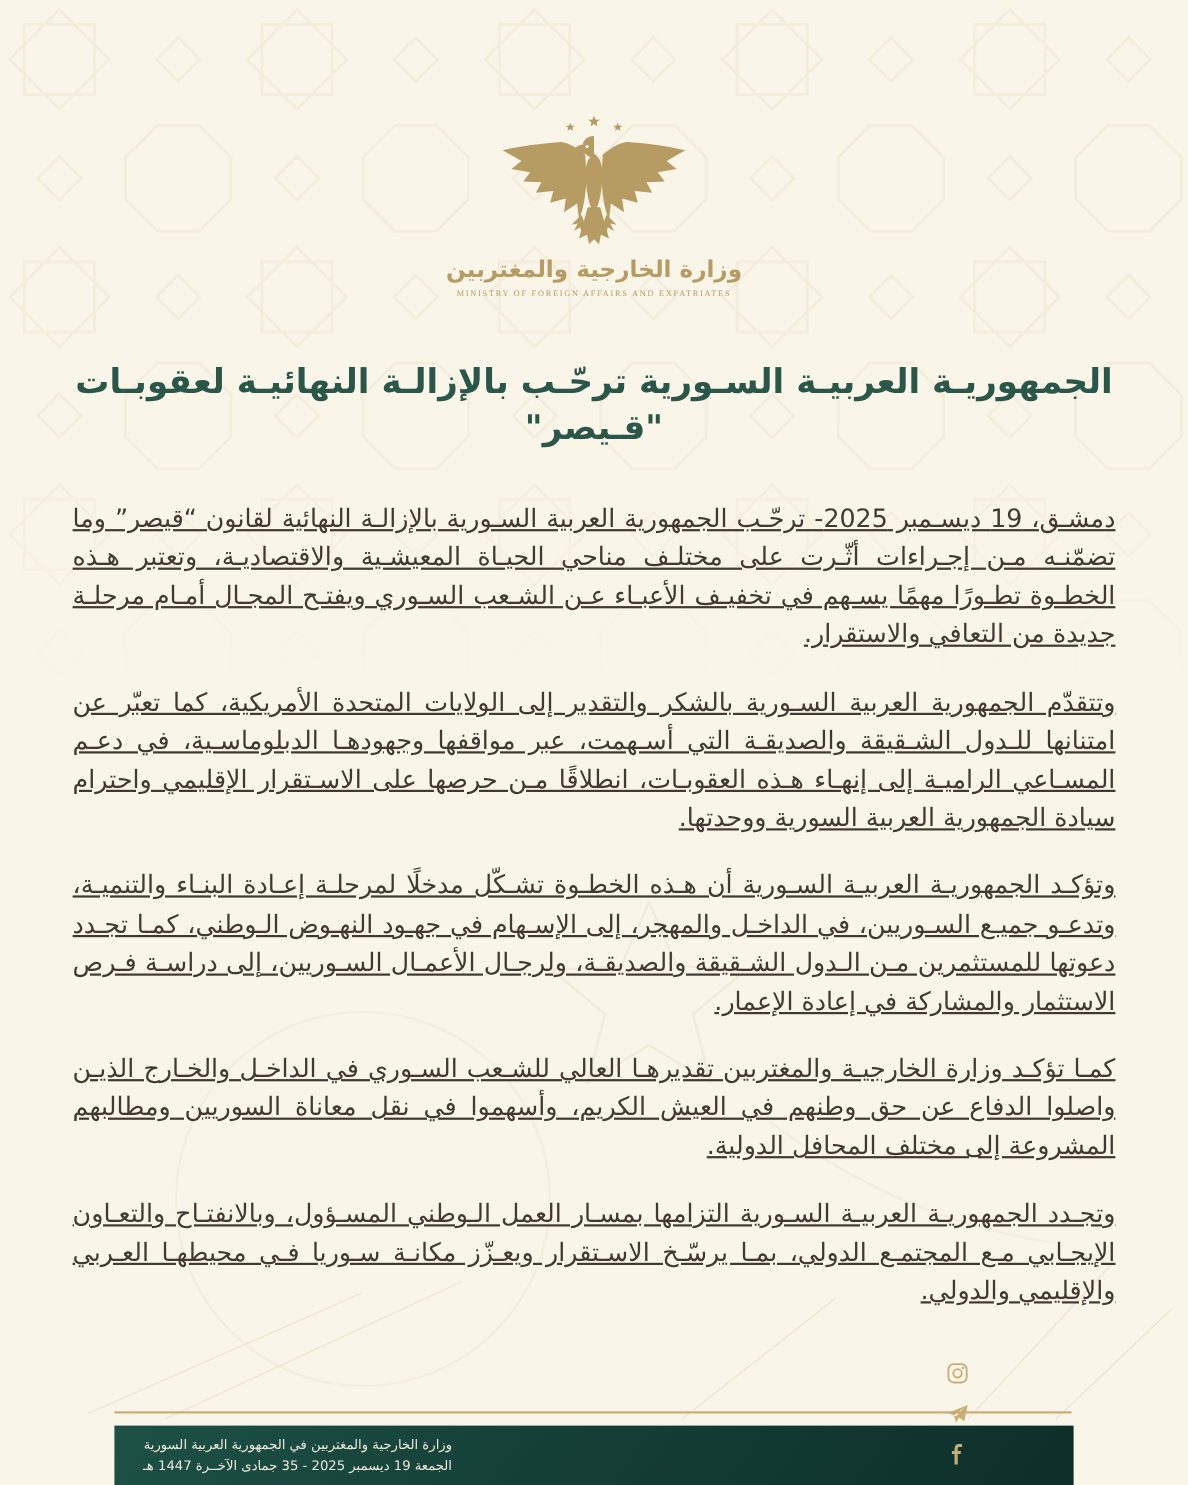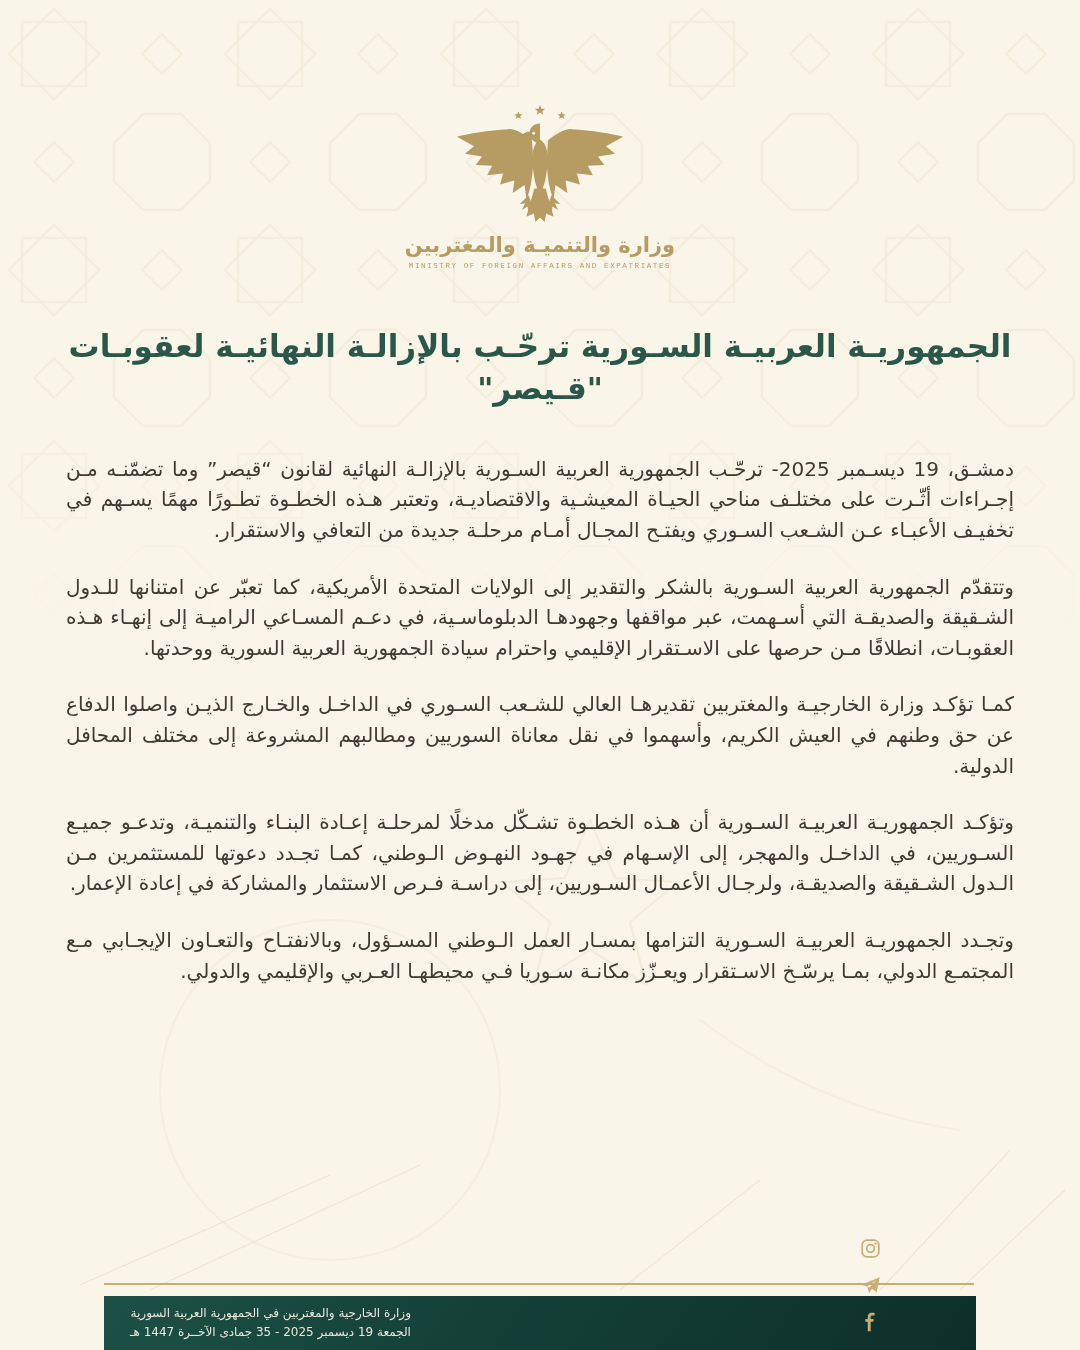--- a/index.html
+++ b/index.html
@@ -14,33 +14,33 @@
 
   
   .logo-block { padding-top:104px; text-align:center; }
   .eagle-svg { display:block; margin:0 auto; }
   .calligraphy {
     margin-top:8px; color:#b69b62; font-weight:bold; font-size:21px;
     letter-spacing:0; line-height:1.15;
   }
   .ministry-en {
     margin-top:5px; color:#b69b62; font-size:7.5px; letter-spacing:1.6px;
-    font-family:Liberation Mono, monospace; direction:ltr;
+    font-family:Liberation Serif, serif; direction:ltr;
   }
 
   
   .article { padding:0 66px; direction:rtl; }
   .headline {
     margin-top:56px; margin-bottom:44px;
     color:#2b574a; font-size:31px; font-weight:bold; text-align:center;
     line-height:1.35;
   }
   .article p {
-    color:#403a32; font-size:20px; line-height:1.53;
-    text-align:justify; margin-bottom:26px;
+    color:#403a32; font-size:23px; line-height:1.53;
+    text-align:justify; margin-bottom:26px;text-decoration:underline;
   }
   .article p:last-child { margin-bottom:0; }
 
   
   .gold-divider {
     position:absolute; left:104px; right:106px; bottom:65px; height:2px;
     background:#c9ad74; z-index:2;
   }
   .footer-bar {
     position:absolute; left:104px; right:104px; bottom:0; height:54px; z-index:2;
@@ -124,30 +124,30 @@
           <path d="M160,62 C149,69 145,84 147,106 C149,130 153,148 160,156 C167,148 171,130 173,106 C175,84 171,69 160,62 Z"></path>
 
           <path d="M150,148 L136,198 L149,192 L152,207 L160,199 L168,207 L171,192 L184,198 L170,148 Z"></path>
 
           <path d="M140,160 l-16,16 l10,-2 l-6,12 l10,-6 l2,10 l7,-11 z"></path>
           <g transform="translate(320,0) scale(-1,1)">
             <path d="M140,160 l-16,16 l10,-2 l-6,12 l10,-6 l2,10 l7,-11 z"></path>
           </g>
         </g>
       </svg>
-      <div class="calligraphy">وزارة والتنميـة والمغتربين</div>
+      <div class="calligraphy">وزارة الخارجية والمغتربين</div>
       <div class="ministry-en">MINISTRY OF FOREIGN AFFAIRS AND EXPATRIATES</div>
     </header>
 
     <main class="article">
       <h1 class="headline">الجمهوريـة العربيـة السـورية ترحّـب بالإزالـة النهائيـة لعقوبـات "قـيصر"</h1>
       <p>دمشـق، 19 ديسـمبر 2025- ترحّـب الجمهورية العربية السـورية بالإزالـة النهائية لقانون “قيصر” وما تضمّنـه مـن إجـراءات أثّـرت على مختلـف مناحي الحيـاة المعيشـية والاقتصاديـة، وتعتبر هـذه الخطـوة تطـورًا مهمًا يسـهم في تخفيـف الأعبـاء عـن الشـعب السـوري ويفتـح المجـال أمـام مرحلـة جديدة من التعافي والاستقرار.</p>
       <p>وتتقدّم الجمهورية العربية السـورية بالشكر والتقدير إلى الولايات المتحدة الأمريكية، كما تعبّر عن امتنانها للـدول الشـقيقة والصديقـة التي أسـهمت، عبر مواقفها وجهودهـا الدبلوماسـية، في دعـم المسـاعي الراميـة إلى إنهـاء هـذه العقوبـات، انطلاقًا مـن حرصها على الاسـتقرار الإقليمي واحترام سيادة الجمهورية العربية السورية ووحدتها.</p>
+      <p>وتؤكـد الجمهوريـة العربيـة السـورية أن هـذه الخطـوة تشـكّل مدخلًا لمرحلـة إعـادة البنـاء والتنميـة، وتدعـو جميـع السـوريين، في الداخـل والمهجر، إلى الإسـهام في جهـود النهـوض الـوطني، كمـا تجـدد دعوتها للمستثمرين مـن الـدول الشـقيقة والصديقـة، ولرجـال الأعمـال السـوريين، إلى دراسـة فـرص الاستثمار والمشاركة في إعادة الإعمار.</p>
       <p>كمـا تؤكـد وزارة الخارجيـة والمغتربين تقديرهـا العالي للشـعب السـوري في الداخـل والخـارج الذيـن واصلوا الدفاع عن حق وطنهم في العيش الكريم، وأسهموا في نقل معاناة السوريين ومطالبهم المشروعة إلى مختلف المحافل الدولية.</p>
-      <p>وتؤكـد الجمهوريـة العربيـة السـورية أن هـذه الخطـوة تشـكّل مدخلًا لمرحلـة إعـادة البنـاء والتنميـة، وتدعـو جميـع السـوريين، في الداخـل والمهجر، إلى الإسـهام في جهـود النهـوض الـوطني، كمـا تجـدد دعوتها للمستثمرين مـن الـدول الشـقيقة والصديقـة، ولرجـال الأعمـال السـوريين، إلى دراسـة فـرص الاستثمار والمشاركة في إعادة الإعمار.</p>
       <p>وتجـدد الجمهوريـة العربيـة السـورية التزامها بمسـار العمل الـوطني المسـؤول، وبالانفتـاح والتعـاون الإيجـابي مـع المجتمـع الدولي، بمـا يرسّـخ الاسـتقرار ويعـزّز مكانـة سـوريا فـي محيطهـا العـربي والإقليمي والدولي.</p>
     </main>
   </div>
 
   <div class="gold-divider"></div>
 
   <footer class="footer-bar">
     <div class="social">
       <span class="icon">
         <svg width="21" height="21" viewBox="0 0 24 24" fill="none" stroke="#c9ad74" stroke-width="1.9">

